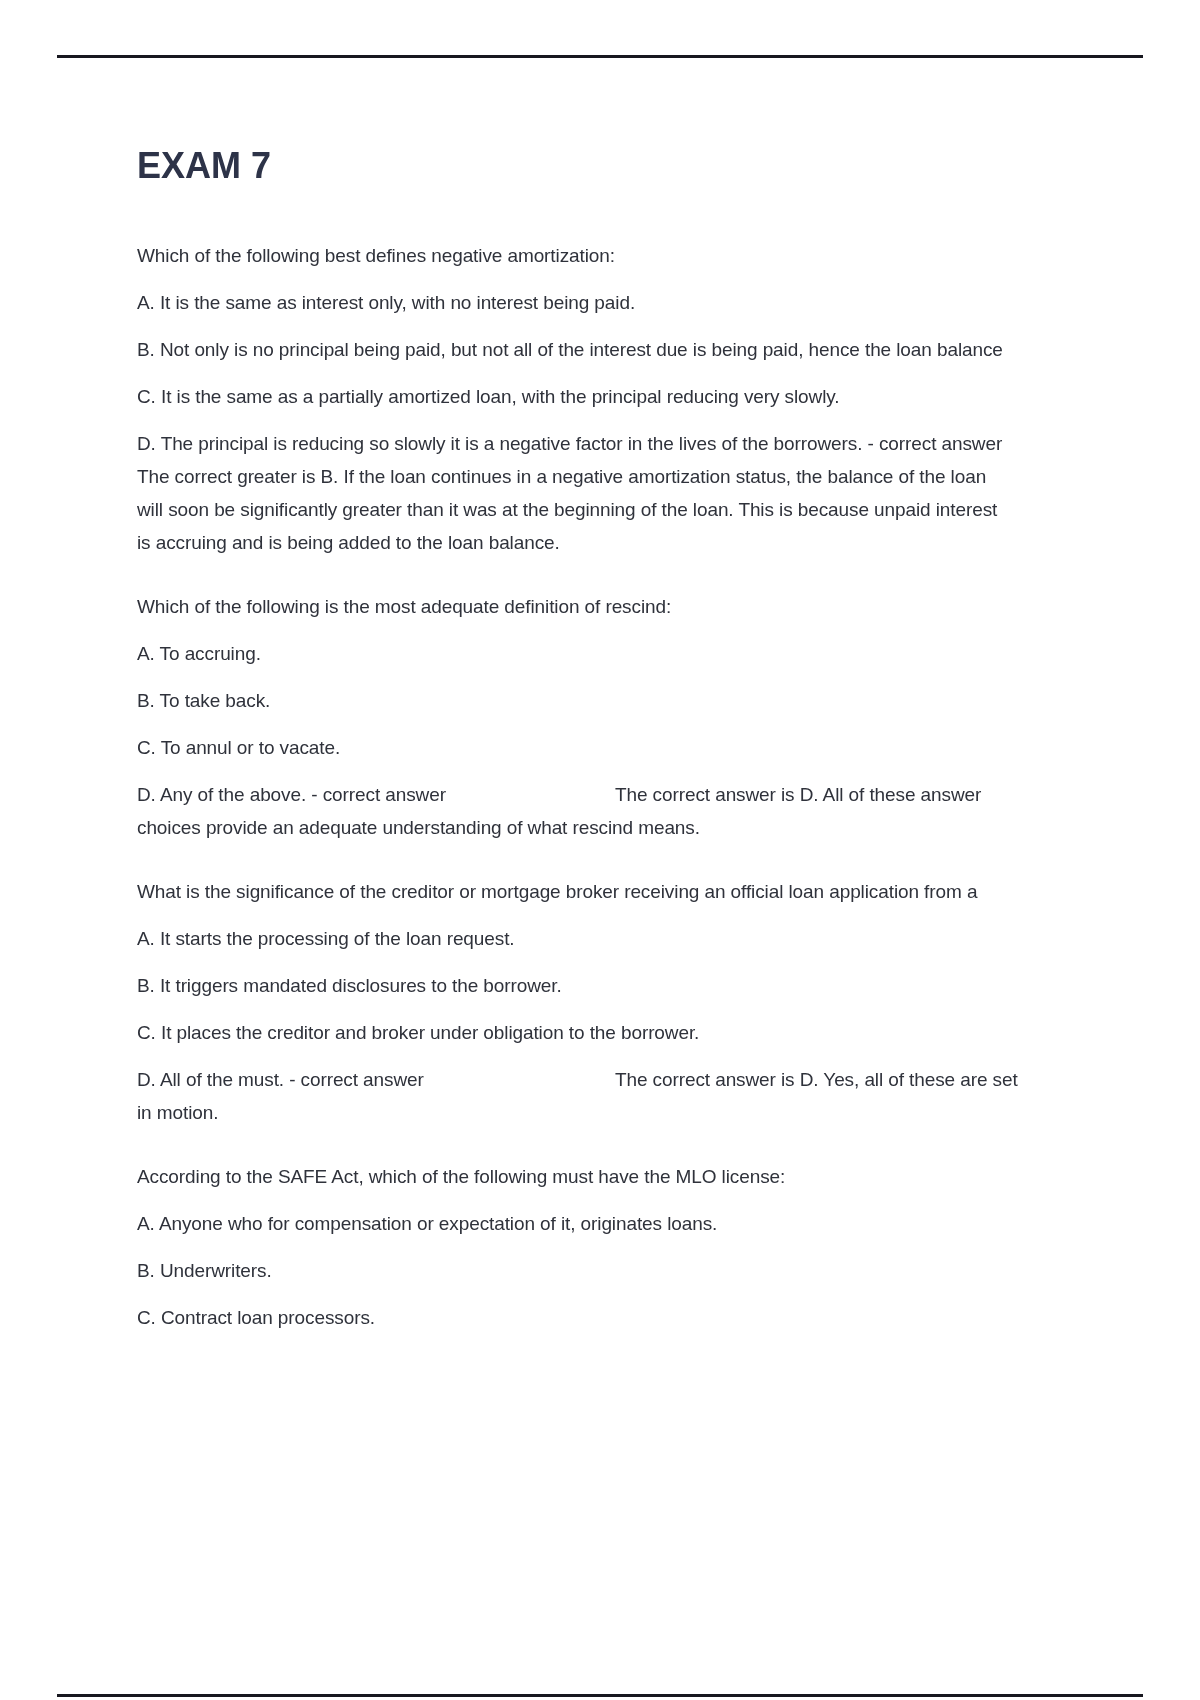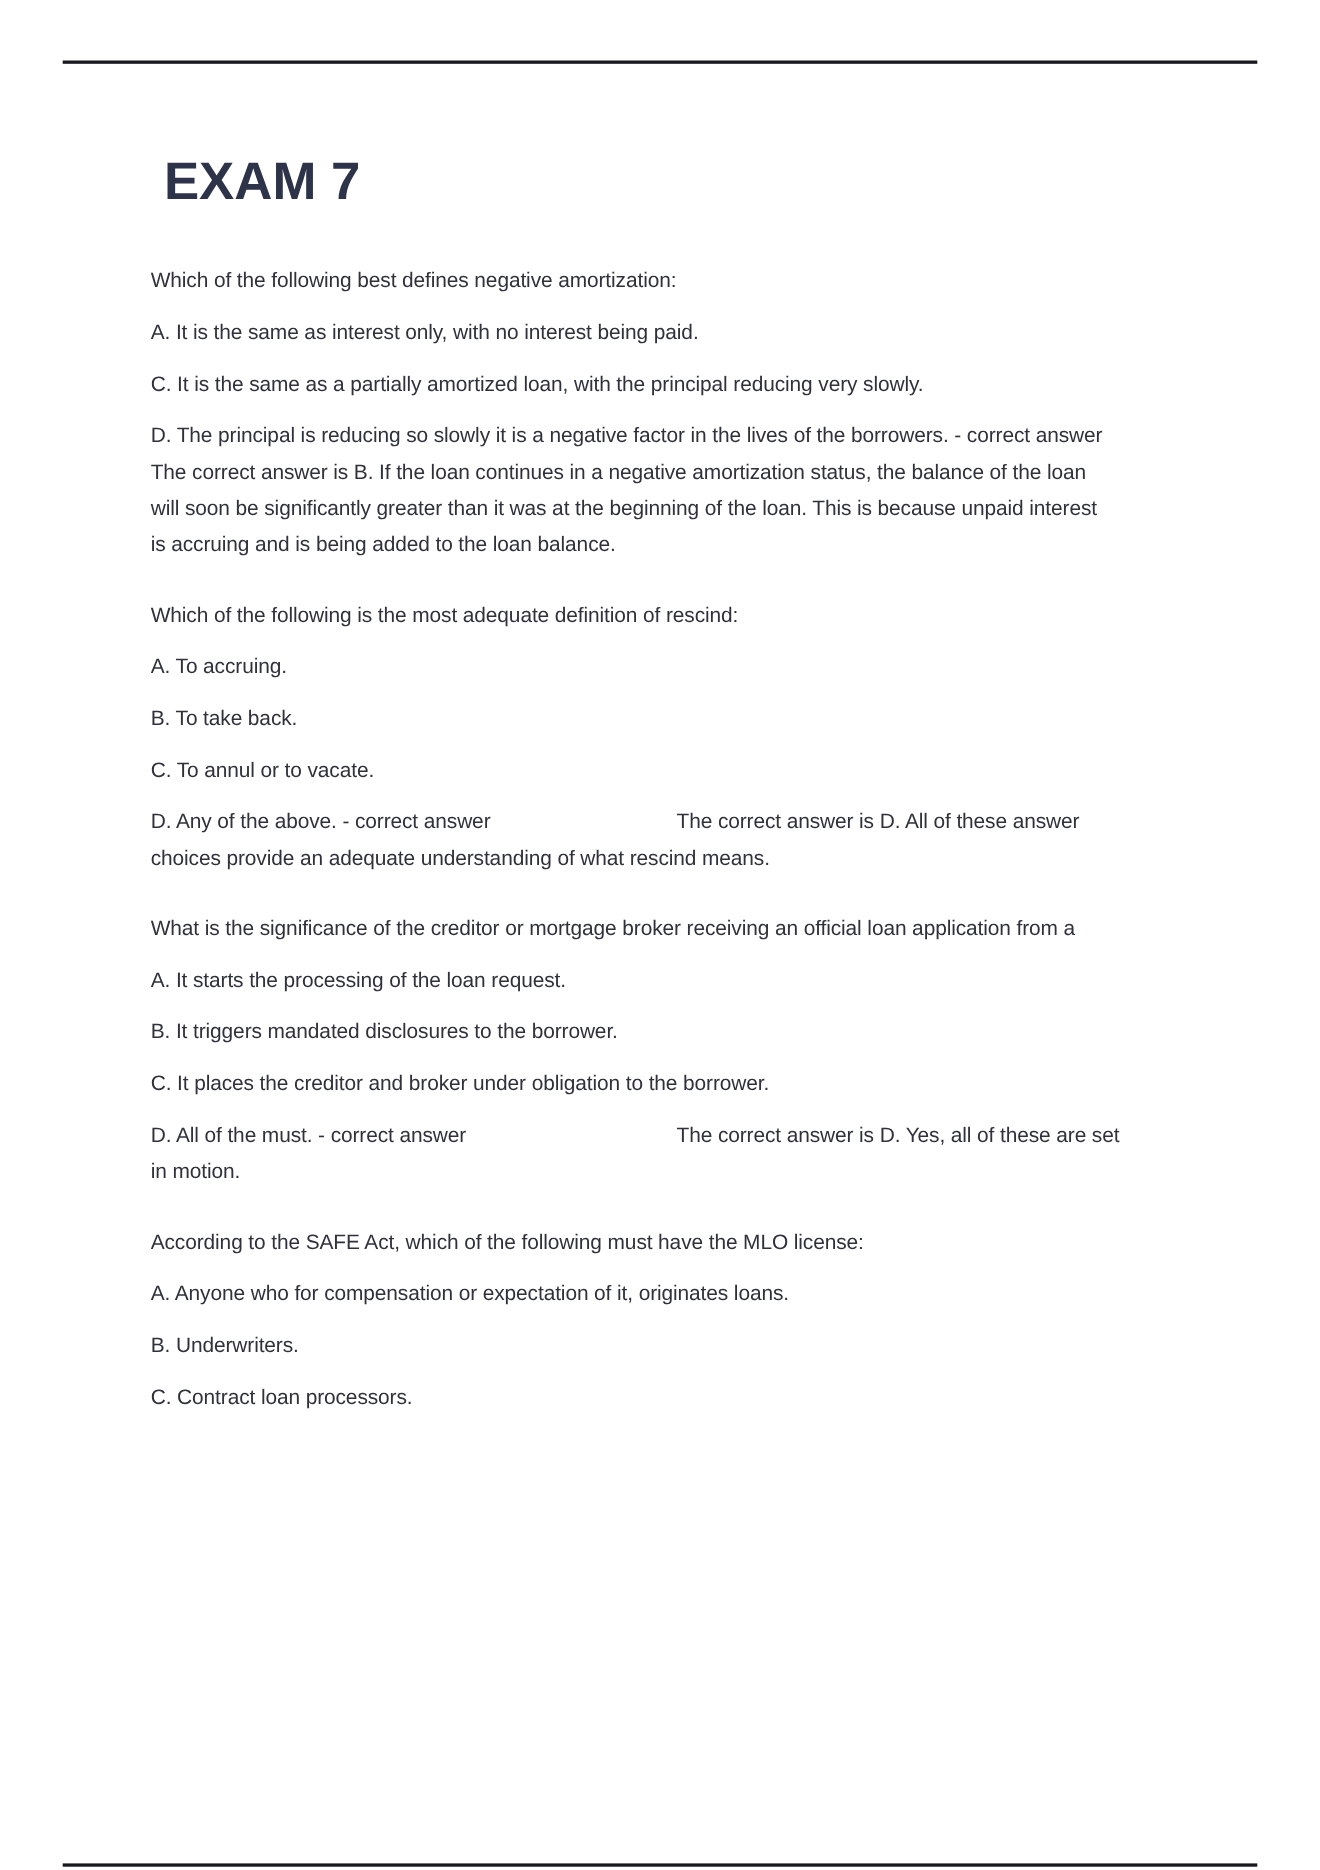--- a/index.html
+++ b/index.html
@@ -30,22 +30,22 @@
   .rule-bottom { top: 1694px; }
 
   .content {
     position: absolute;
     left: 137px;
     top: 142px;
     width: 960px;
     color: var(--color-body, #2f323b);
   }
   h1.doc-title {
-    margin: 0 0 49px 12px;
-    font-size: 48px;
+    margin: 0 0 49px 0;
+    font-size: 36px;
     line-height: 48px;
     font-weight: bold;
     letter-spacing: 0px;
     color: var(--color-title, #2d3348);
   }
   p {
     margin: 0 0 14px 0;
     font-size: 19px;
     line-height: 33px;
     letter-spacing: -0.1px;
@@ -80,27 +80,28 @@
     <h1 class="doc-title">EXAM 7</h1>
 
     <section class="qblock-first">
       <p class="question">
         <span class="line">Which of the following best defines negative amortization:</span>
       </p>
       <p>
         <span class="line">A. It is the same as interest only, with no interest being paid.</span>
       </p>
       <p>
+        <span class="line">B. Not only is no principal being paid, but not all of the interest due is being paid, hence the loan balance</span>
       </p>
       <p>
         <span class="line">C. It is the same as a partially amortized loan, with the principal reducing very slowly.</span>
       </p>
       <p>
         <span class="line">D. The principal is reducing so slowly it is a negative factor in the lives of the borrowers. - correct answer</span>
-        <span class="line">The correct answer is B. If the loan continues in a negative amortization status, the balance of the loan</span>
+        <span class="line">The correct greater is B. If the loan continues in a negative amortization status, the balance of the loan</span>
         <span class="line">will soon be significantly greater than it was at the beginning of the loan. This is because unpaid interest</span>
         <span class="line">is accruing and is being added to the loan balance.</span>
       </p>
     </section>
 
     <section>
       <p class="question">
         <span class="line">Which of the following is the most adequate definition of rescind:</span>
       </p>
       <p>

